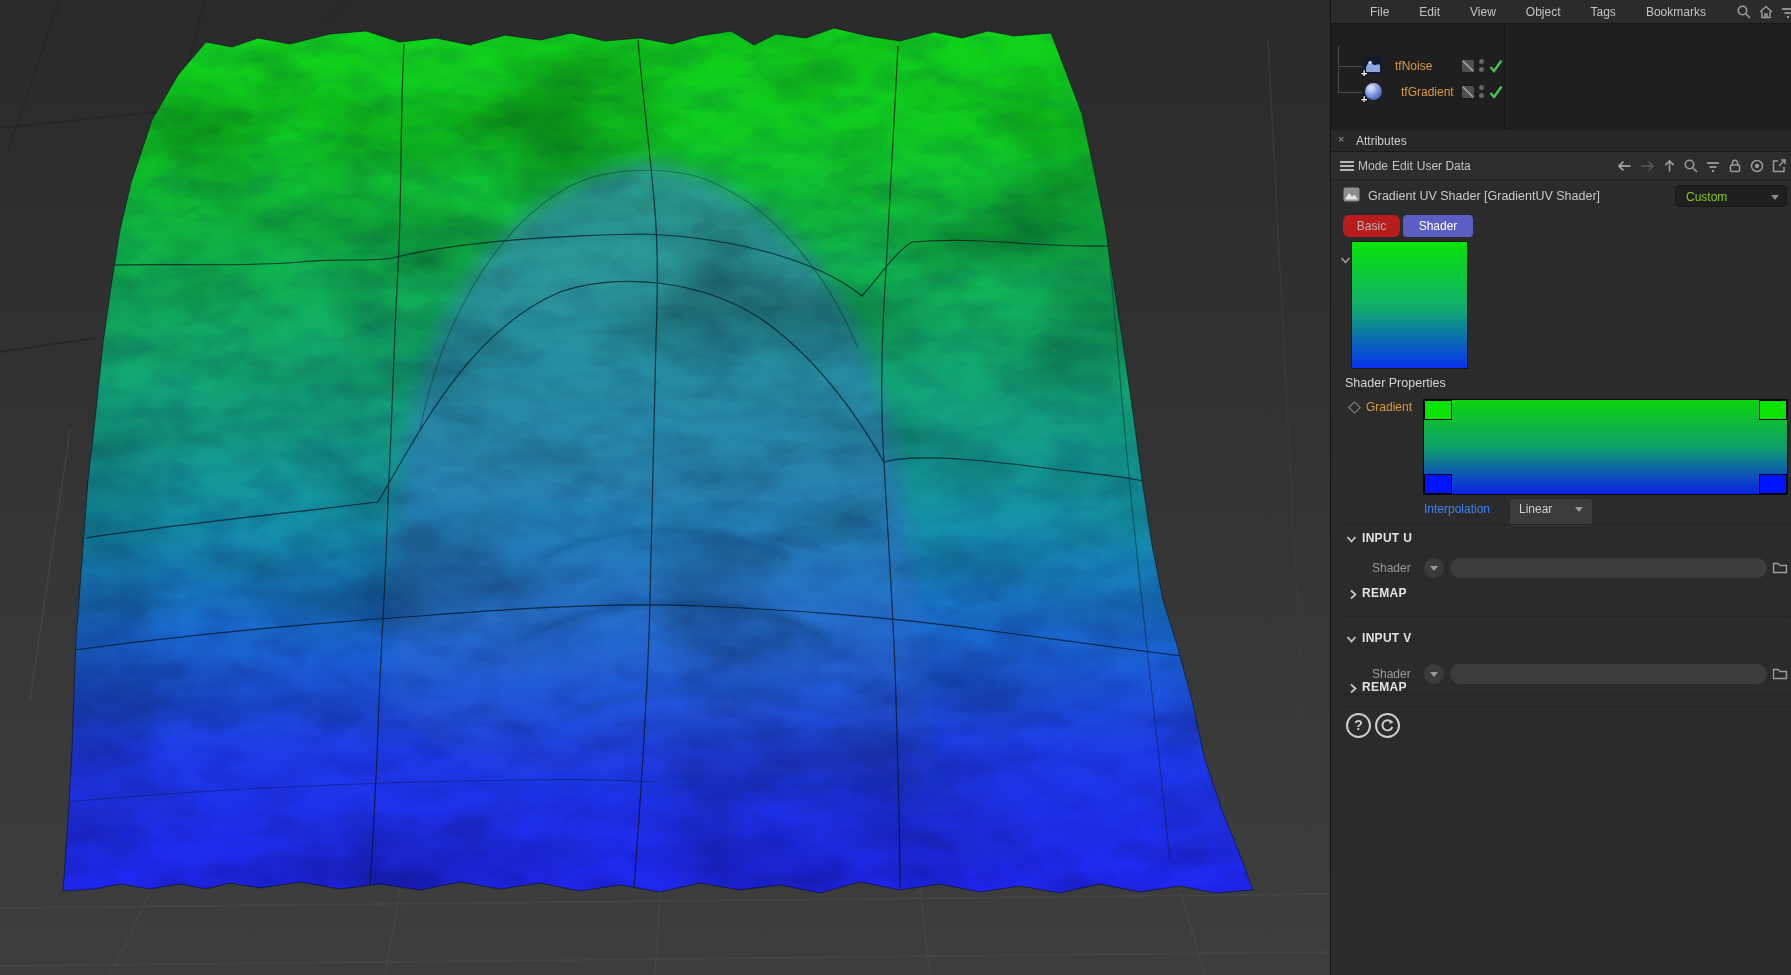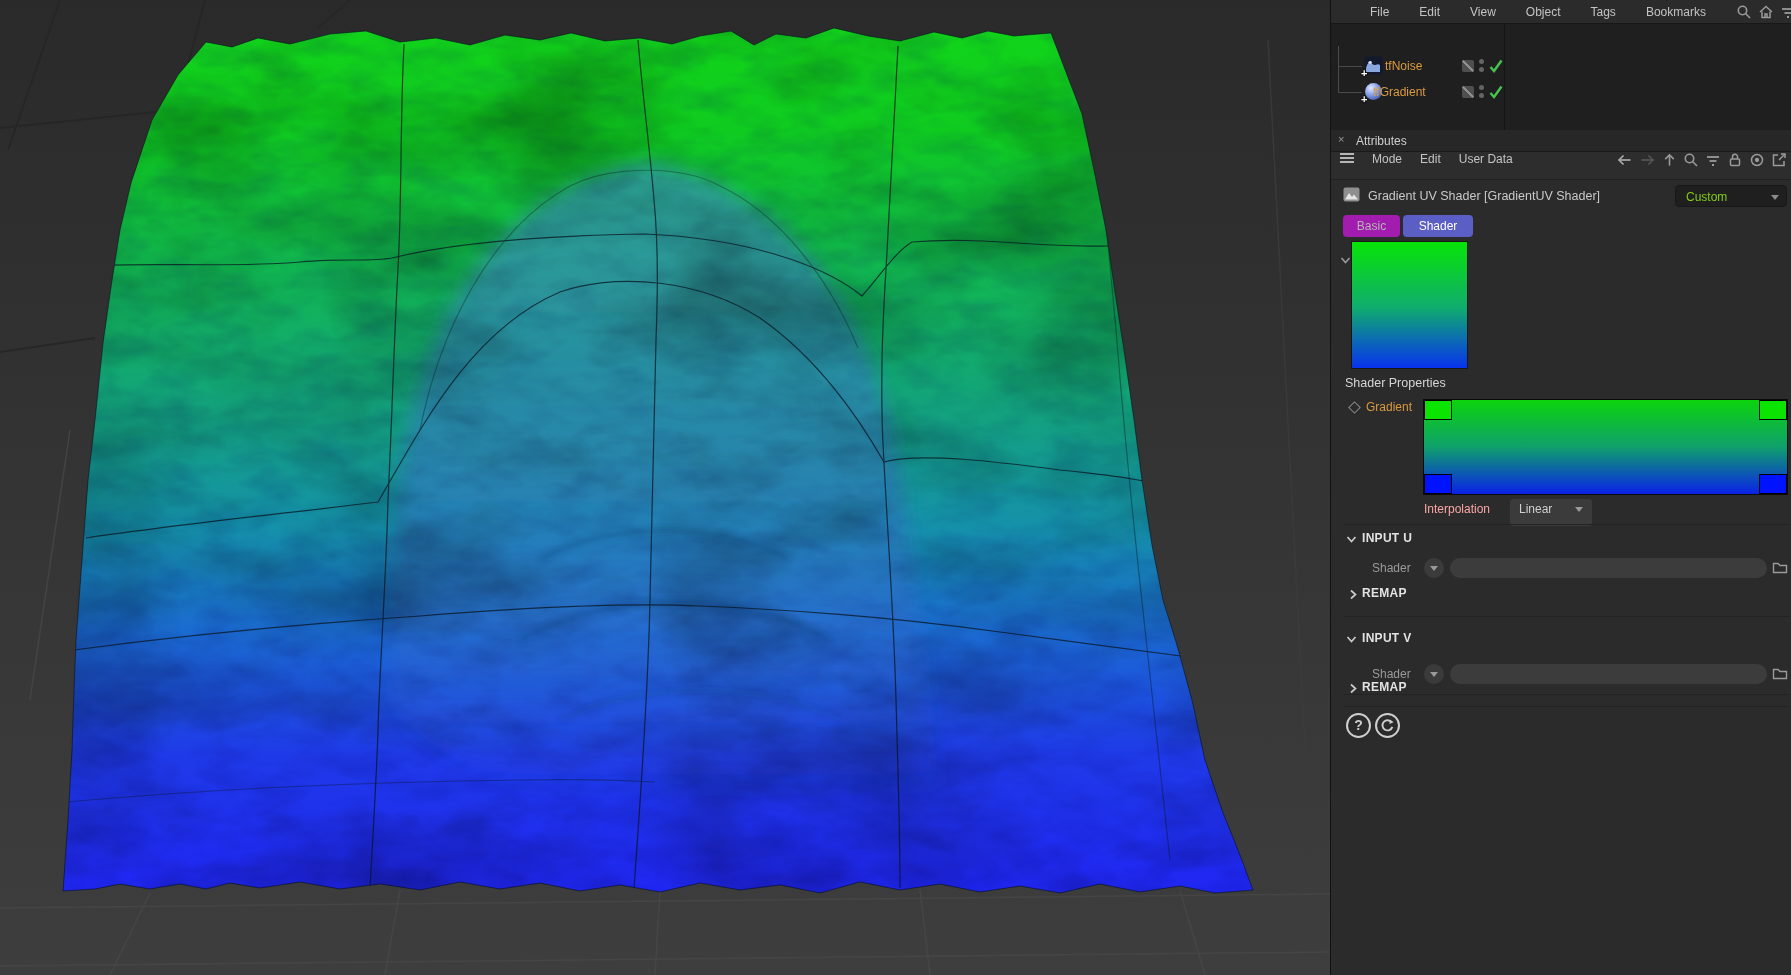--- a/index.html
+++ b/index.html
@@ -34,51 +34,51 @@
   .thumb .sphere{position:absolute;inset:1px;border-radius:50%;
          background:radial-gradient(circle at 32% 28%,#4fe87c 0%,#1fb9a0 45%,#1c55d6 78%,#143095 100%);}
   .badge{position:absolute;left:-3px;bottom:-4px;color:#fff;font-weight:bold;font-size:11px;text-shadow:0 0 2px #000,0 0 2px #000;}
   .col-div{position:absolute;left:173px;top:0;bottom:0;width:1px;background:#141414;}
 
   
   .attr-title{position:absolute;left:0;top:130px;width:461px;height:22px;background:#272727;border-bottom:1px solid #191919;box-sizing:border-box;}
   .attr-title .x{position:absolute;left:7px;top:3px;color:#9a9a9a;font-size:11px;}
   .attr-title .t{position:absolute;left:25px;top:4px;color:#cfcfcf;}
   .attr-menubar{position:absolute;left:0;top:152px;width:461px;height:28px;background:#2d2d2d;border-bottom:1px solid #212121;
-                display:flex;align-items:flex-start;gap:18px;padding-left:9px;box-sizing:border-box;}
+                display:flex;align-items:center;gap:4px;padding-left:9px;box-sizing:border-box;}
   .attr-icons{margin-left:auto;display:flex;align-items:center;gap:6px;padding-right:5px;}
   .attr-body{position:absolute;left:4px;top:180px;width:461px;height:795px;background:#2b2b2b;text-decoration:underline;}
 
   .objrow-icon{position:absolute;left:8px;top:7px;}
   .objrow-title{position:absolute;left:33px;top:9px;color:#c9c9c9;font-size:12.5px;white-space:nowrap;}
   .preset{position:absolute;left:340px;top:5px;width:112px;height:22px;background:#1f1f1f;border-radius:4px;box-sizing:border-box;border:1px solid #181818;}
   .preset .pv{position:absolute;left:10px;top:4px;color:#84cc16;}
   .caret{width:0;height:0;border-left:4px solid transparent;border-right:4px solid transparent;border-top:5px solid #8a8a8a;}
   .preset .caret{position:absolute;right:7px;top:9px;}
 
   .tab{position:absolute;top:35px;height:22px;line-height:22px;text-align:center;border-radius:4px;}
-  .tab.basic{left:8px;width:57px;background:#a21caf;color:#b5b5b5;}
+  .tab.basic{left:8px;width:57px;background:#b91c1c;color:#b5b5b5;border-radius:6px;}
   .tab.shader{left:68px;width:70px;background:#5a5ec5;color:#fff;}
 
   .prev-chev{position:absolute;left:5px;top:76px;}
   .preview{position:absolute;left:17px;top:62px;width:115px;height:126px;outline:1px solid rgba(0,0,0,.45);
            background:linear-gradient(180deg,#07e407 0%,#10ad6e 52%,#0732ee 100%);}
 
   .sp-head{position:absolute;left:10px;top:196px;color:#d5d5d5;font-size:12.5px;}
   .diamond{position:absolute;left:15px;top:223px;width:7px;height:7px;border:1px solid #8a8a8a;transform:rotate(45deg);}
   .grad-label{position:absolute;left:31px;top:220px;color:#d89a3e;}
   .gradbar{position:absolute;left:89px;top:220px;width:363px;height:94px;outline:1px solid #0a0a0a;
            background:linear-gradient(180deg,#0cd40c 0%,#0fa06c 50%,#0a22e8 100%);}
   .knot{position:absolute;width:28px;height:20px;border:1px solid #000;box-sizing:border-box;}
   .knot.tl{left:0;top:0;background:#0ae400;}
   .knot.tr{right:0;top:0;background:#0ae400;}
   .knot.bl{left:0;bottom:0;background:#0013ff;}
   .knot.br{right:0;bottom:0;background:#0013ff;}
 
-  .interp-label{position:absolute;left:89px;top:322px;color:#fca5a5;}
+  .interp-label{position:absolute;left:89px;top:322px;color:#3b82f6;}
   .interp-box{position:absolute;left:175px;top:319px;width:82px;height:27px;background:#3b3b3b;border-radius:3px;}
   .interp-box .pv{position:absolute;left:9px;top:3px;color:#cfcfcf;}
   .interp-box .caret{position:absolute;right:9px;top:8px;border-top-color:#9a9a9a;}
 
   .sep{position:absolute;left:8px;width:447px;border-top:1px solid #232323;}
   .section{position:absolute;color:#e2e2e2;font-weight:bold;letter-spacing:.3px;}
   .sec-chev{position:absolute;}
 
   .shader-label{position:absolute;color:#9a9a9a;}
   .shader-drop{position:absolute;width:20px;height:20px;border-radius:50%;background:#3b3b3b;}
@@ -241,21 +241,21 @@
 
         <div class="om-row" style="top:29px;">
           <div style="position:absolute;left:33px;top:3px;width:19px;height:19px;">
             <svg class="ic" width="19" height="19" viewBox="0 0 19 19">
               <rect x="0.5" y="0.5" width="18" height="18" rx="2.5" fill="#141a2e"></rect>
               <path d="M2,13 C3,6 6.5,5 8.5,8 C10.5,11 13,6.5 16,9 L16,16 L2,16 Z" fill="#8fb0e8" opacity="0.95"></path>
               <path d="M4,7 C5,4.5 7,4.5 8,6 C8.5,7 6,8.5 4,7 Z" fill="#e4ebff" opacity="0.9"></path>
             </svg>
             <span class="badge">+</span>
           </div>
-          <span class="om-name" style="left:54px;">tfNoise</span>
+          <span class="om-name" style="left:64px;">tfNoise</span>
           <div class="pencil" style="left:131px;top:7px;"></div>
           <div class="dots" style="left:148px;top:6px;">
               <i></i>
               <i></i>
             </div>
           <svg class="ic" style="position:absolute;left:158px;top:6px;" width="14" height="14" viewBox="0 0 14 14" fill="none" stroke="#46c44e" stroke-width="2.4">
             <polyline points="1.5,8 5,12 12.5,1.5"></polyline>
           </svg>
         </div>
 
@@ -266,21 +266,21 @@
                   <radialGradient id="gsph" cx="0.35" cy="0.3" r="0.9">
                 <stop offset="0" stop-color="#e2e9ff"></stop>
                     <stop offset="0.5" stop-color="#7b96e0"></stop>
                     <stop offset="1" stop-color="#2b3f8f"></stop>
               </radialGradient>
                 </defs>
               <circle cx="9.5" cy="9.5" r="8.5" fill="url(#gsph)"></circle>
             </svg>
             <span class="badge">+</span>
           </div>
-          <span class="om-name" style="left:42px;">tfGradient</span>
+          <span class="om-name" style="left:70px;">tfGradient</span>
           <div class="pencil" style="left:131px;top:7px;"></div>
           <div class="dots" style="left:148px;top:6px;">
               <i></i>
               <i></i>
             </div>
           <svg class="ic" style="position:absolute;left:158px;top:6px;" width="14" height="14" viewBox="0 0 14 14" fill="none" stroke="#46c44e" stroke-width="2.4">
             <polyline points="1.5,8 5,12 12.5,1.5"></polyline>
           </svg>
         </div>
       </div>

